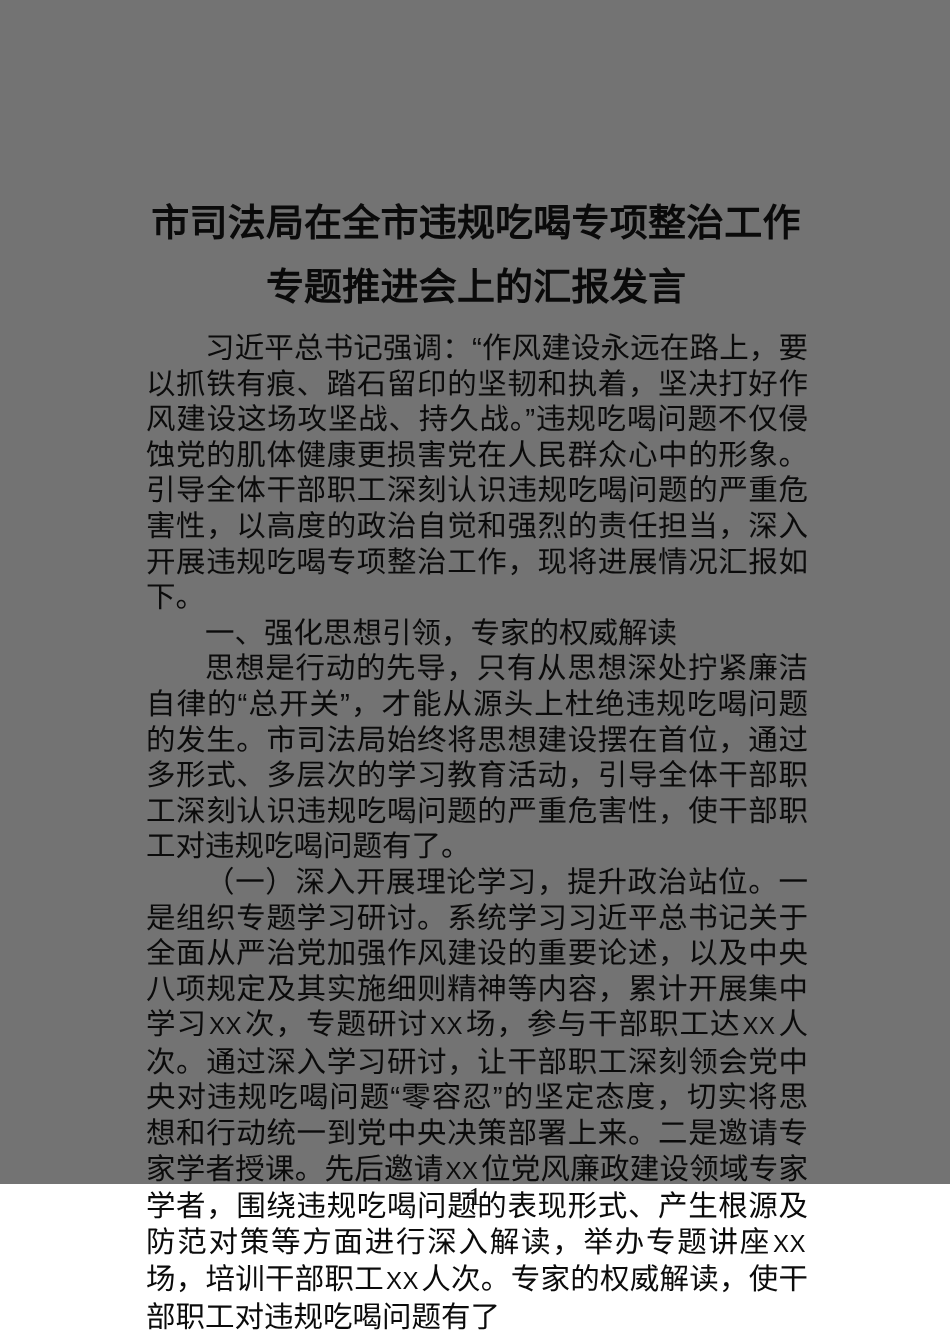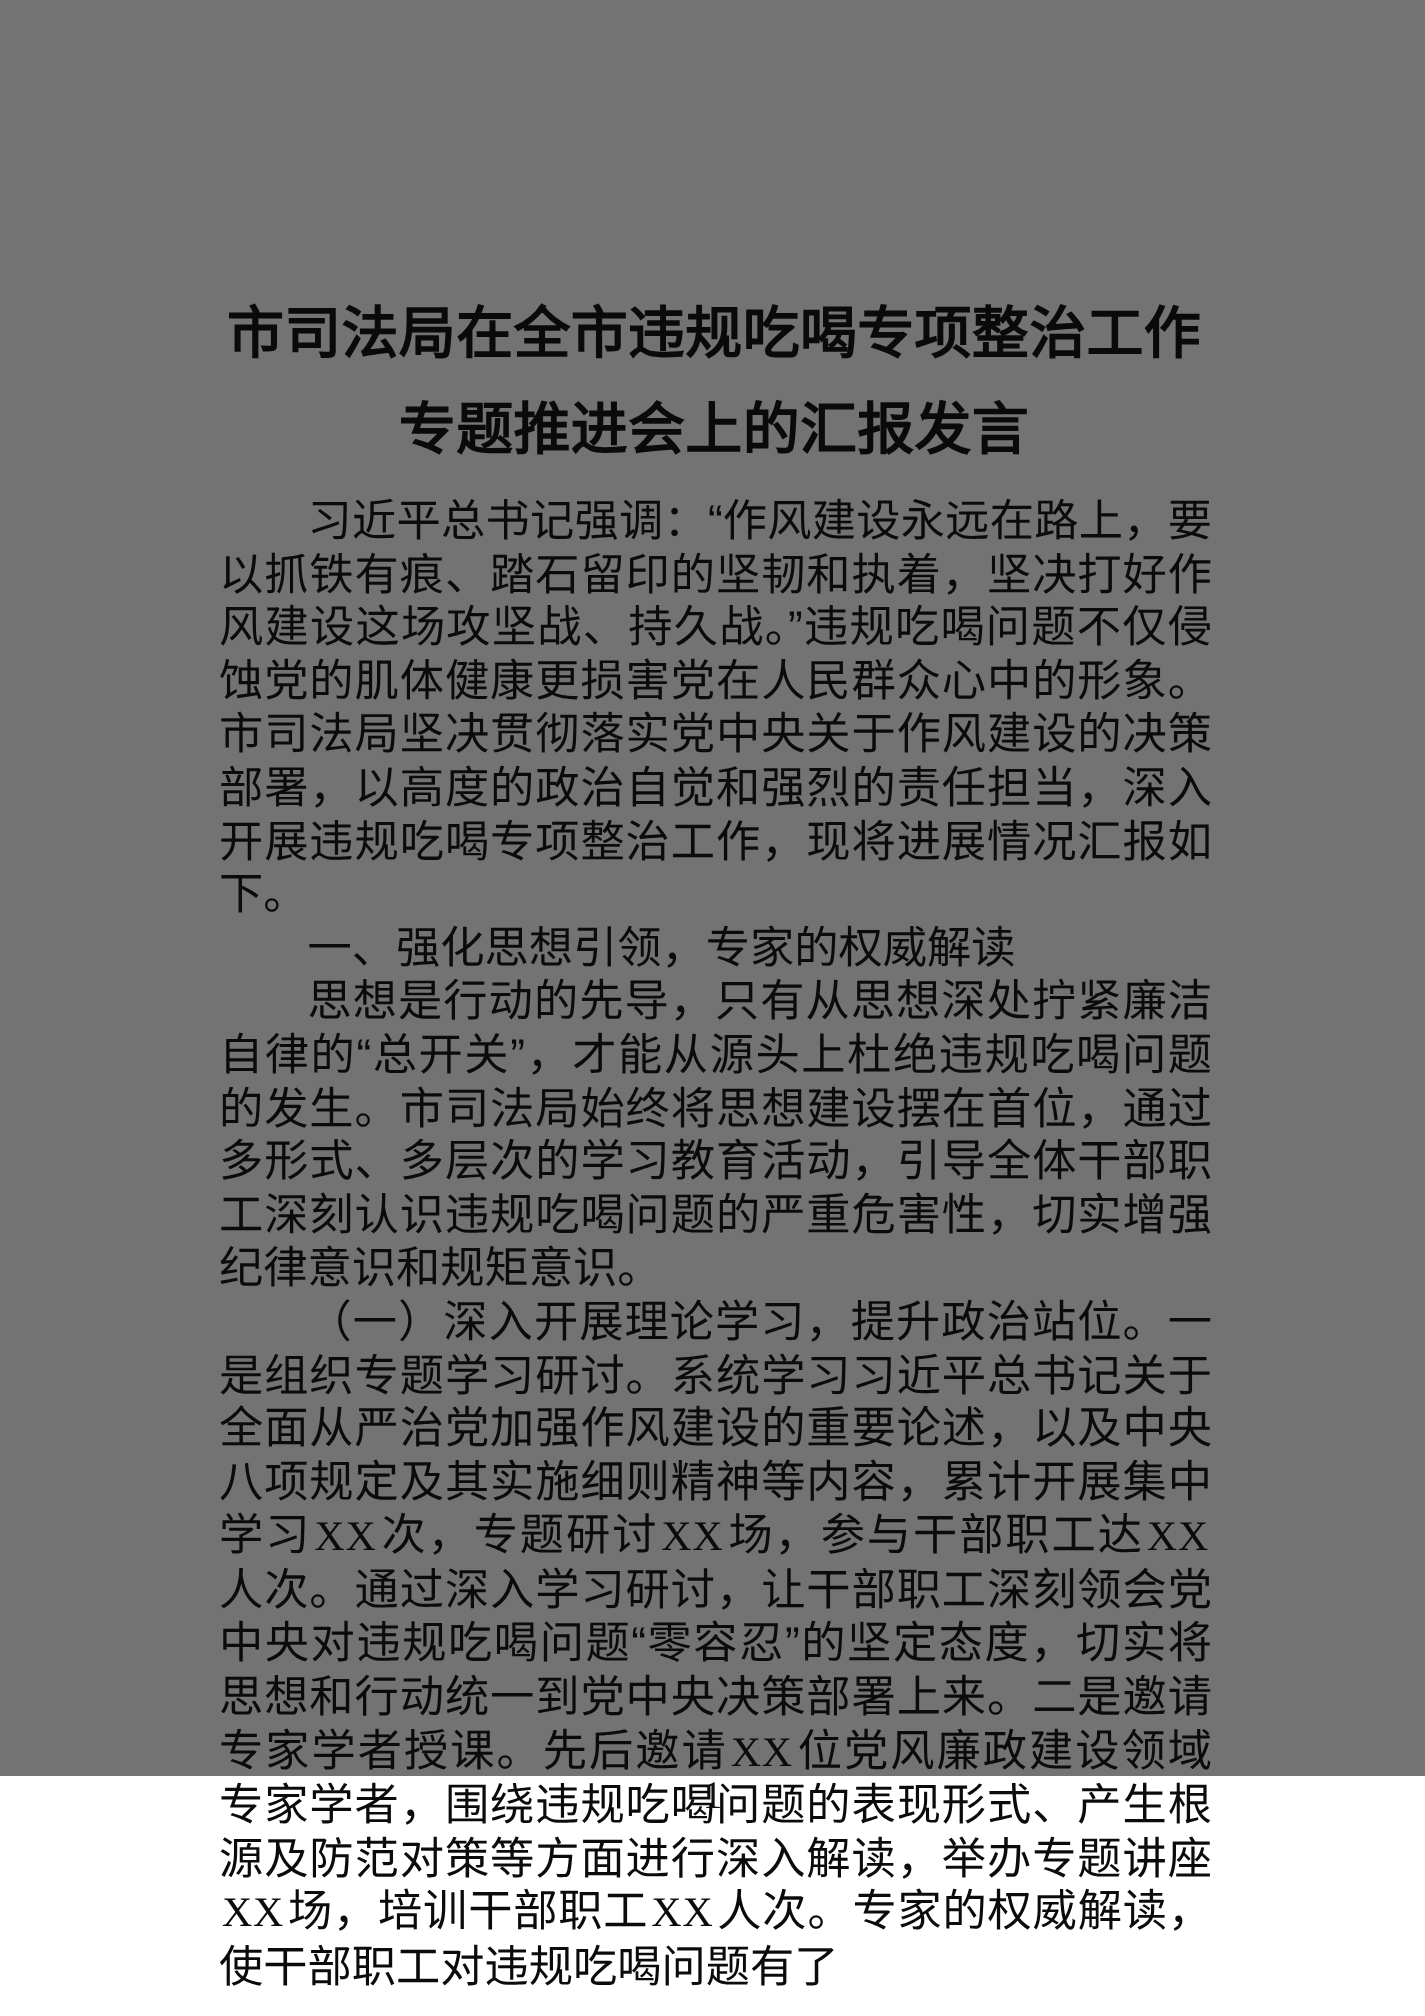--- a/index.html
+++ b/index.html
@@ -61,22 +61,22 @@
     text-align: justify;
     text-justify: inter-ideograph;
     text-indent: 59px;      
     color: #0b0b0b;
     letter-spacing: 0px;
     word-break: break-all;
   }
 
   
   .lat {
-    font-family: Liberation Serif, serif;
-    font-size: 28px;
+    font-family: Liberation Sans, sans-serif;
+    font-size: 24px;
     letter-spacing: 0.5px;
     padding: 0 2px;
   }
 
   
   .page-number {
     position: absolute;
     left: 0;
     top: 1182px;
     width: 950px;
@@ -89,25 +89,25 @@
 </style>
 </head>
 <body>
 
 <div class="page">
 
   <h1 class="doc-title">市司法局在全市违规吃喝专项整治工作专题推进会上的汇报发言</h1>
 
   <div class="body-block">
 
-    <p class="para">习近平总书记强调：“作风建设永远在路上，要以抓铁有痕、踏石留印的坚韧和执着，坚决打好作风建设这场攻坚战、持久战。”违规吃喝问题不仅侵蚀党的肌体健康更损害党在人民群众心中的形象。市司法局坚决贯彻落实党中央关于作风建设的决策部署，以高度的政治自觉和强烈的责任担当，深入开展违规吃喝专项整治工作，现将进展情况汇报如下。</p>
+    <p class="para">习近平总书记强调：“作风建设永远在路上，要以抓铁有痕、踏石留印的坚韧和执着，坚决打好作风建设这场攻坚战、持久战。”违规吃喝问题不仅侵蚀党的肌体健康更损害党在人民群众心中的形象。引导全体干部职工深刻认识违规吃喝问题的严重危害性，以高度的政治自觉和强烈的责任担当，深入开展违规吃喝专项整治工作，现将进展情况汇报如下。</p>
 
     <p class="para">一、强化思想引领，专家的权威解读</p>
 
-    <p class="para">思想是行动的先导，只有从思想深处拧紧廉洁自律的“总开关”，才能从源头上杜绝违规吃喝问题的发生。市司法局始终将思想建设摆在首位，通过多形式、多层次的学习教育活动，引导全体干部职工深刻认识违规吃喝问题的严重危害性，切实增强纪律意识和规矩意识。</p>
+    <p class="para">思想是行动的先导，只有从思想深处拧紧廉洁自律的“总开关”，才能从源头上杜绝违规吃喝问题的发生。市司法局始终将思想建设摆在首位，通过多形式、多层次的学习教育活动，引导全体干部职工深刻认识违规吃喝问题的严重危害性，使干部职工对违规吃喝问题有了。</p>
 
     <p class="para">（一）深入开展理论学习，提升政治站位。一是组织专题学习研讨。系统学习习近平总书记关于全面从严治党加强作风建设的重要论述，以及中央八项规定及其实施细则精神等内容，累计开展集中学习<span class="lat">XX</span>次，专题研讨<span class="lat">XX</span>场，参与干部职工达<span class="lat">XX</span>人次。通过深入学习研讨，让干部职工深刻领会党中央对违规吃喝问题“零容忍”的坚定态度，切实将思想和行动统一到党中央决策部署上来。二是邀请专家学者授课。先后邀请<span class="lat">XX</span>位党风廉政建设领域专家学者，围绕违规吃喝问题的表现形式、产生根源及防范对策等方面进行深入解读，举办专题讲座<span class="lat">XX</span>场，培训干部职工<span class="lat">XX</span>人次。专家的权威解读，使干部职工对违规吃喝问题有了</p>
 
   </div>
 
   <div class="page-number">1</div>
 
 </div>
 
 </body></html>

